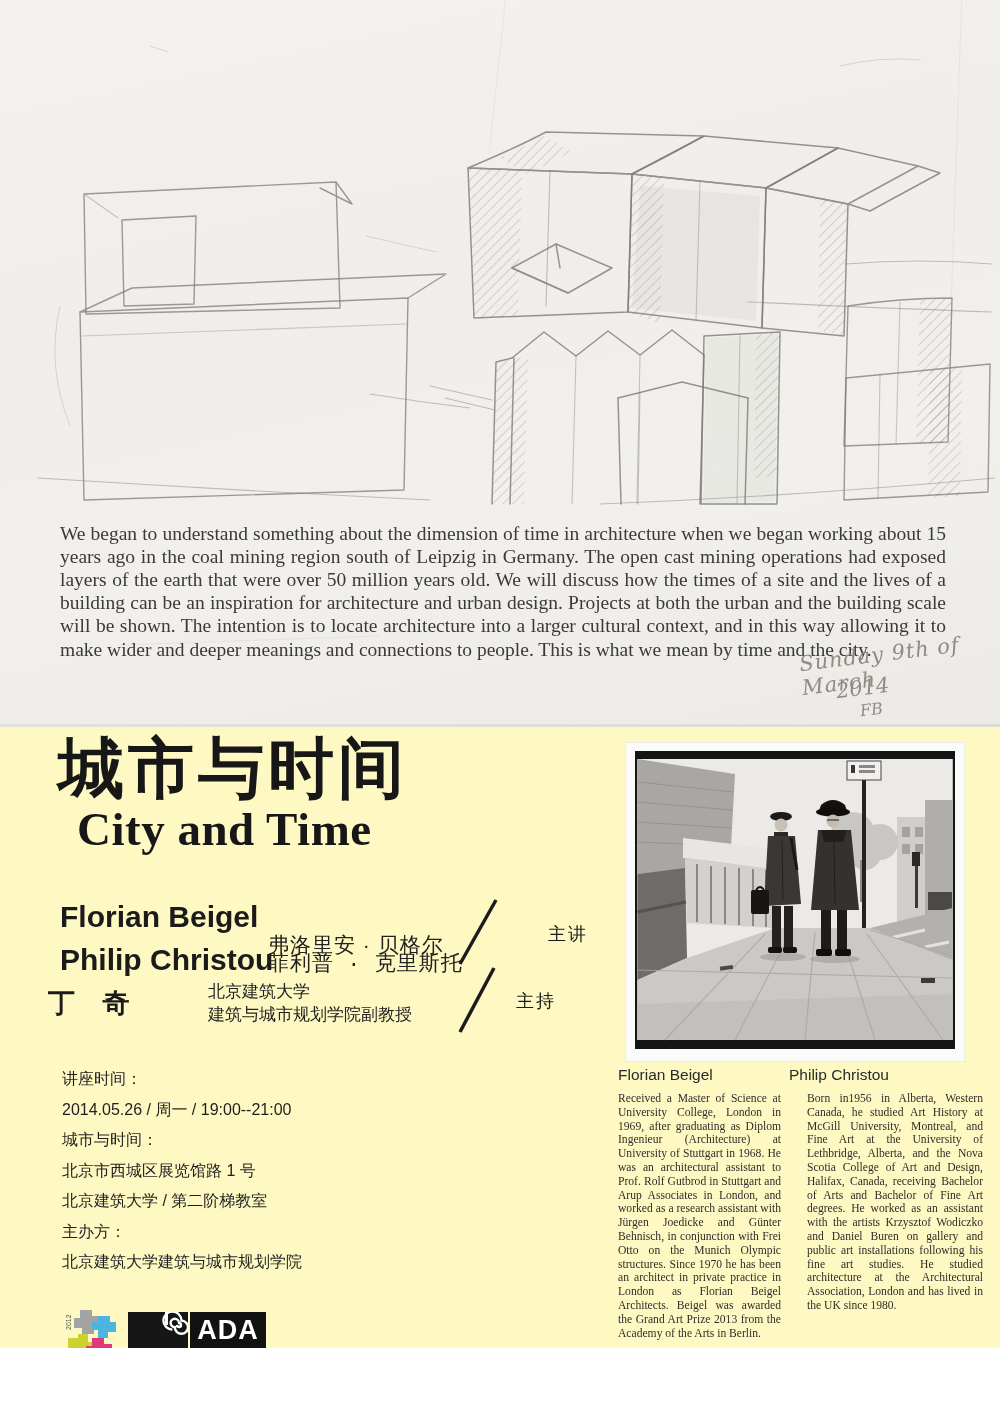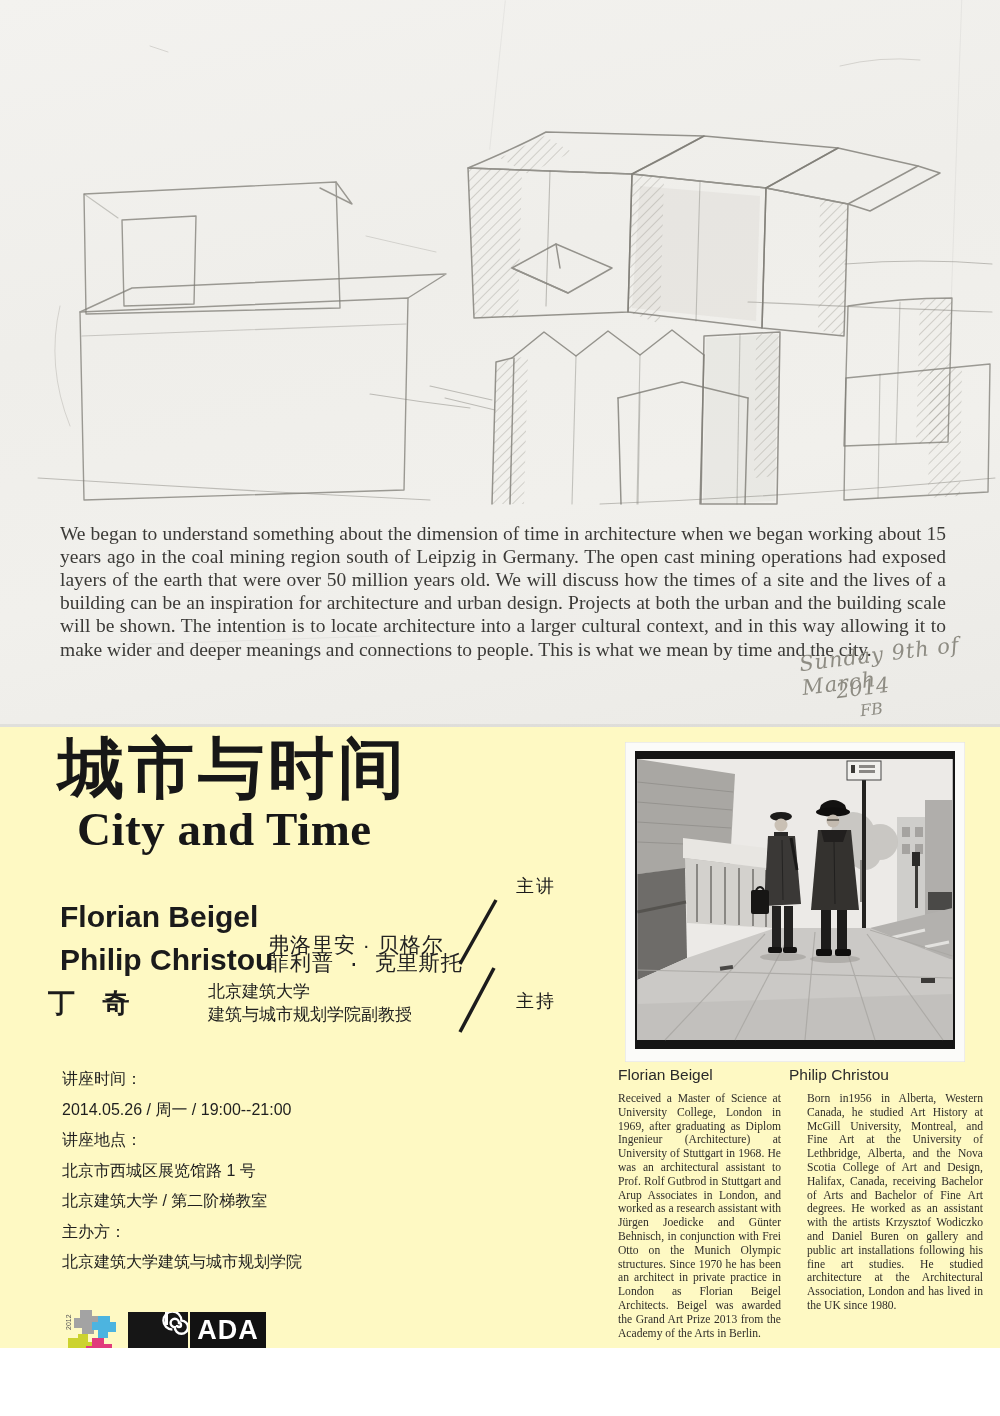--- a/index.html
+++ b/index.html
@@ -44,21 +44,21 @@
   }
   
   .spk-en{position:absolute;left:60px;font-size:30px;font-weight:700;color:#1b1b1b;line-height:1;}
   .spk-cn{position:absolute;left:268px;font-size:21px;color:#222;line-height:1;letter-spacing:1px;}
   .row1{top:902px;} .row1cn{top:934px;}
   .row2{top:945px;} .row2cn{top:954px;font-family:Liberation Mono, monospace;}
   .ding{position:absolute;left:48px;top:990px;font-size:27px;font-weight:600;letter-spacing:10px;color:#1b1b1b;line-height:1;}
   .affil{position:absolute;left:208px;top:980px;font-size:17px;line-height:23px;color:#1f1f1f;}
   .slashes{position:absolute;left:450px;top:892px;width:70px;height:150px;}
   .role{position:absolute;left:516px;font-size:18px;color:#1b1b1b;letter-spacing:2px;}
-  .role.r1{top:874px;} .role.r2{top:989px;}
+  .role.r1{top:922px;margin-left:32px;} .role.r2{top:989px;}
   
   .details{position:absolute;left:62px;top:1064px;font-size:16px;line-height:30.5px;color:#1f1f1f;}
   .details div{white-space:nowrap;}
   
   .photo{position:absolute;left:625px;top:742px;width:340px;height:320px;}
   .cap{position:absolute;top:1066px;font-size:15.5px;color:#2a2a2a;}
   .cap.left{left:618px;} .cap.right{left:789px;}
   
   .bio{
     position:absolute;top:1092px;
@@ -208,21 +208,21 @@
   <svg class="slashes" viewBox="0 0 70 150" aria-hidden="true">
     <line x1="10" y1="72" x2="46" y2="8" stroke="#1c1c1c" stroke-width="3.5"></line>
     <line x1="10" y1="140" x2="44" y2="76" stroke="#1c1c1c" stroke-width="3.5"></line>
   </svg>
   <div class="role r1">主讲</div>
   <div class="role r2">主持</div>
 
   <div class="details">
     <div>讲座时间：</div>
     <div>2014.05.26 / 周一 / 19:00--21:00</div>
-    <div>讲座地点：</div>
+    <div>城市与时间：</div>
     <div>北京市西城区展览馆路 1 号</div>
     <div>北京建筑大学 / 第二阶梯教室</div>
     <div>主办方：</div>
     <div>北京建筑大学建筑与城市规划学院</div>
   </div>
 
   <svg class="photo" viewBox="0 0 340 320" aria-hidden="true">
     <rect x="0" y="0" width="340" height="320" fill="#fbfbf9" stroke="#e0dfdb"></rect>
 
     <rect x="10" y="9" width="320" height="8" fill="#151515"></rect>

